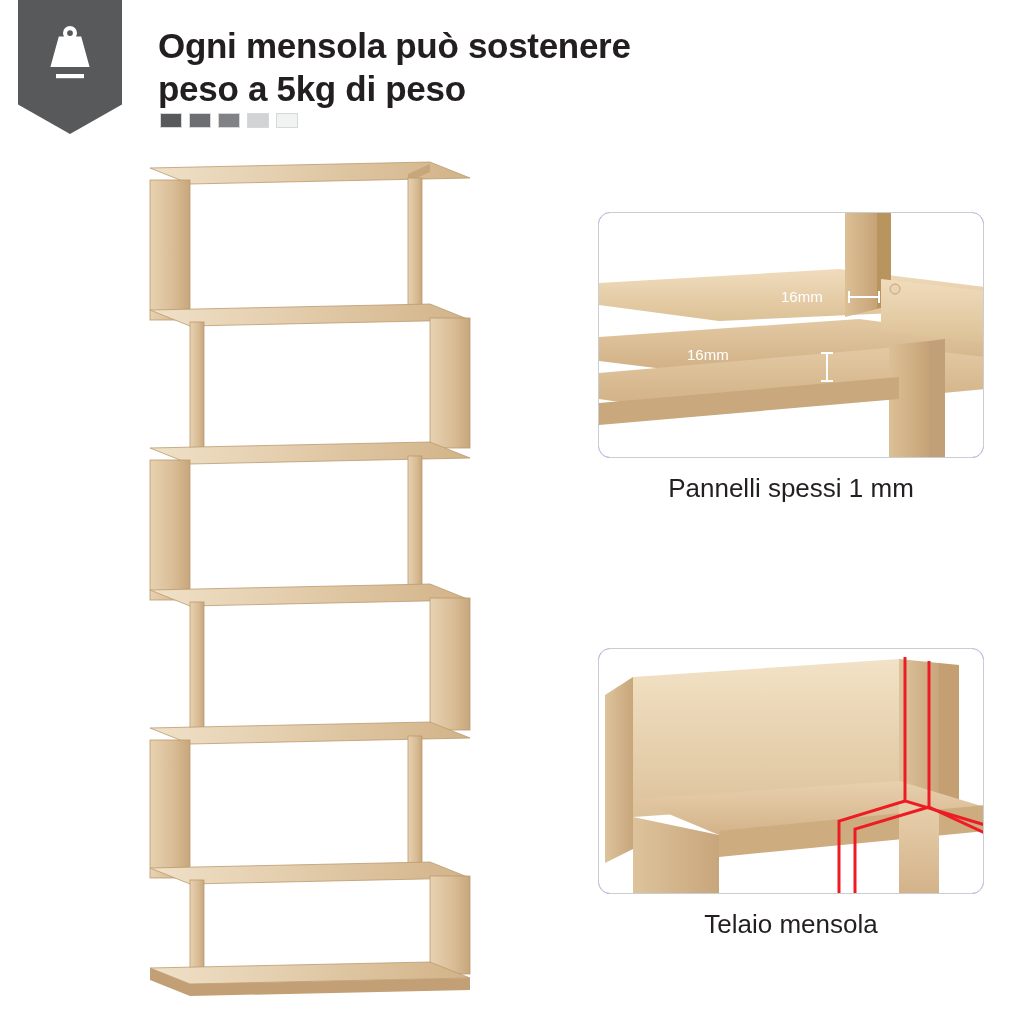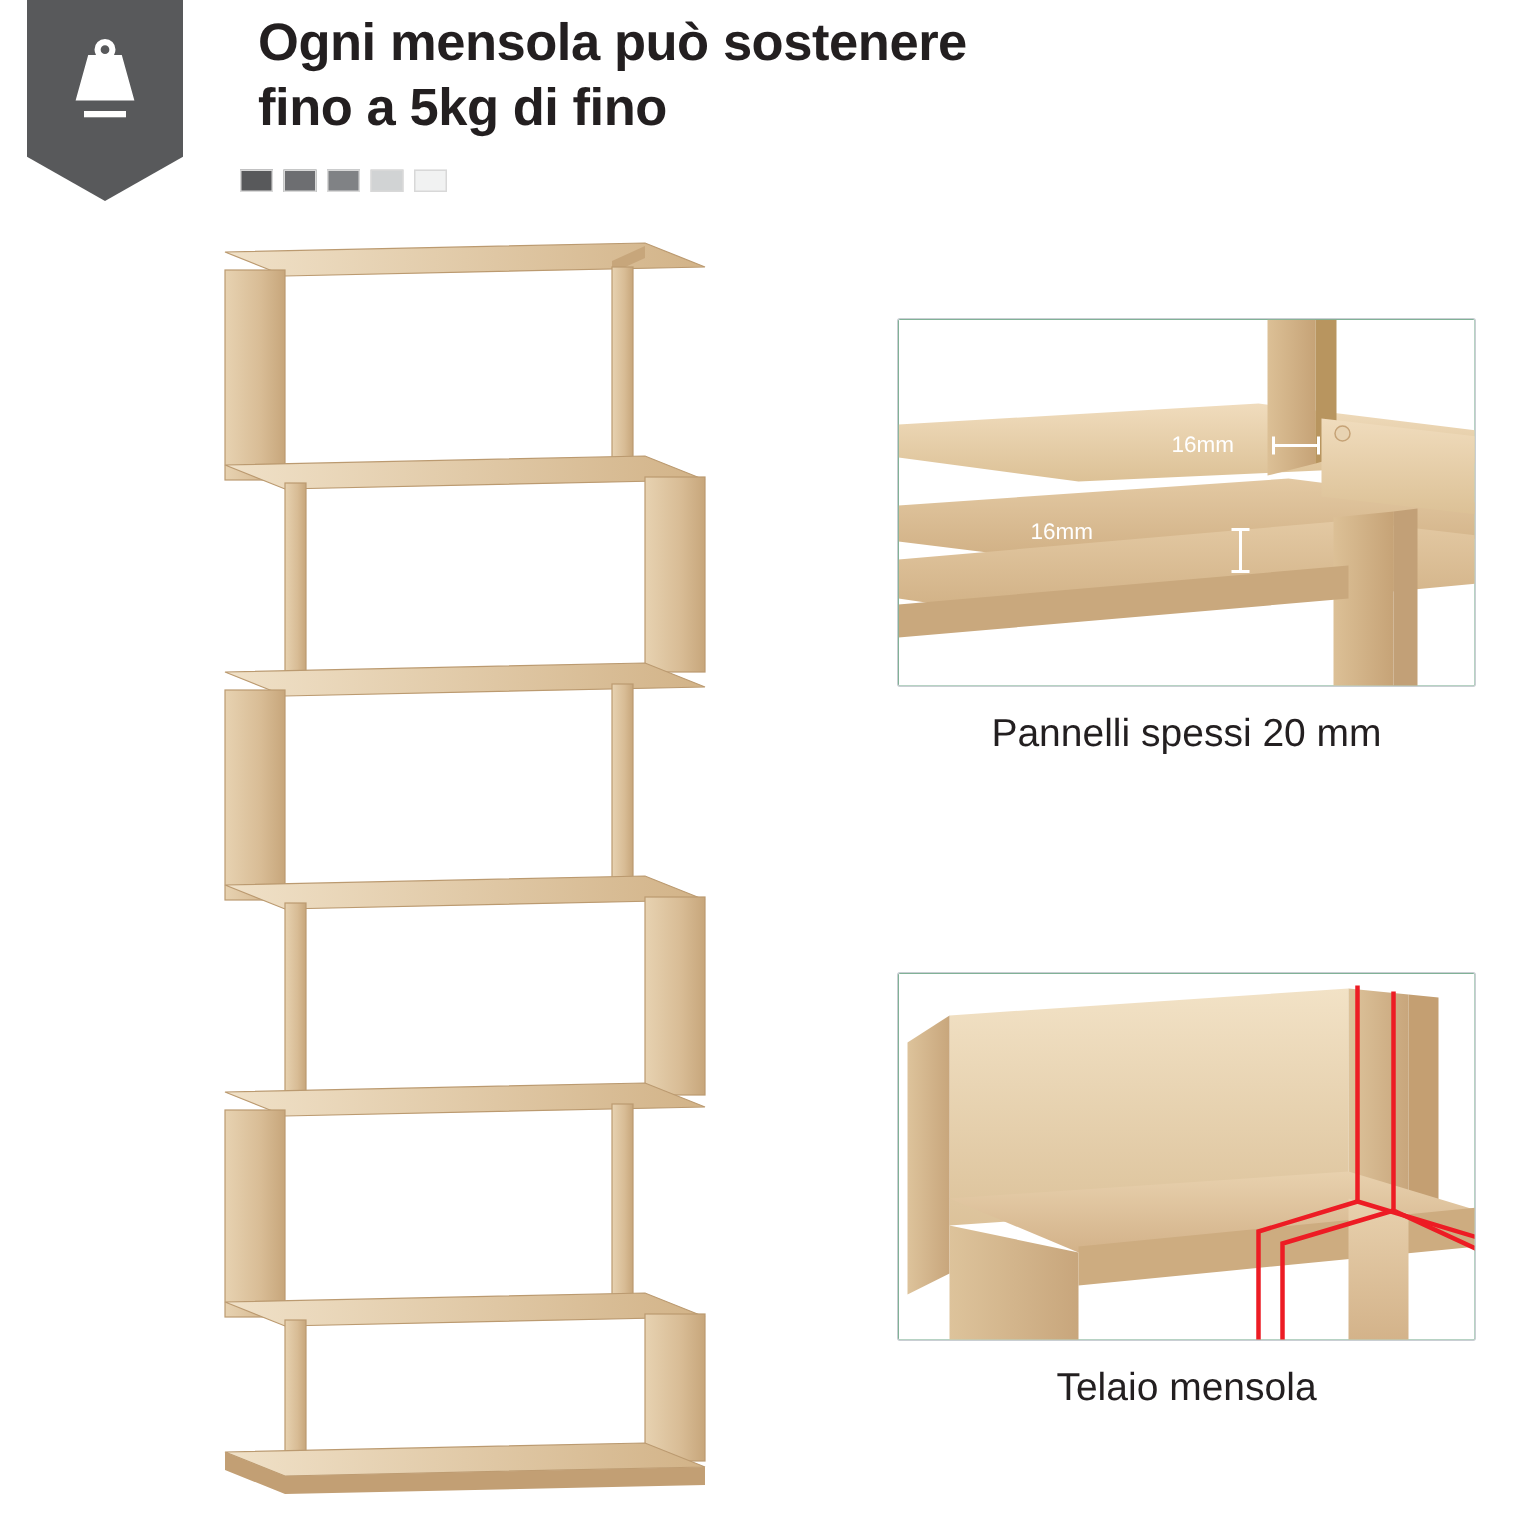--- a/index.html
+++ b/index.html
@@ -25,28 +25,27 @@
     clip-path: polygon(0 0, 100% 0, 100% 78%, 50% 100%, 0 78%);
     display: flex;
     align-items: flex-start;
     justify-content: center;
     padding-top: 22px;
   }
   .badge svg { display: block; }
 
   .headline {
     position: absolute;
-    left: 158px; top: 8px;
+    left: 158px; top: 25px;
     width: 700px;
     font-size: 35px;
     line-height: 1.22;
     color: #231f20;
     font-weight: 700;
     letter-spacing: -0.3px;
-    margin-left: 14px;
   }
 
   .swatches {
     position: absolute;
     left: 160px; top: 113px;
     display: flex;
     gap: 7px;
   }
   .swatch {
     width: 22px; height: 15px;
@@ -58,23 +57,23 @@
     position: absolute;
     left: 130px; top: 150px;
     width: 360px; height: 850px;
   }
   .bookcase svg { display: block; }
 
   
   .panel {
     position: absolute;
     border: 1.5px solid #c9ced3;
-    border-radius: 2px;
+    border-radius: 12px;
     overflow: hidden;
-    background: #15803d;
+    background: #6d28d9;
   }
   .panel-top {
     left: 598px; top: 212px;
     width: 386px; height: 246px;
   }
   .panel-bottom {
     left: 598px; top: 648px;
     width: 386px; height: 246px;
   }
   .panel svg { display: block; }
@@ -106,21 +105,21 @@
     <span>
       <svg width="54" height="64" viewBox="0 0 54 64">
         <path d="M27 4 a7 7 0 0 1 7 7 a7 7 0 0 1 -1 3.6 h5.2 l8.4 30.4 H7.4 L15.8 14.6 H21 A7 7 0 0 1 20 11 A7 7 0 0 1 27 4 Z M27 8.2 a2.9 2.9 0 0 0 0 5.8 a2.9 2.9 0 0 0 0 -5.8 Z" fill="#ffffff"></path>
         <rect x="13" y="52" width="28" height="4.2" fill="#ffffff"></rect>
       </svg>
     </span>
   </div>
 
   <div class="headline">
     <div>Ogni mensola può sostenere</div>
-    <div>fino a 5kg di fino</div>
+    <div>peso a 5kg di peso</div>
   </div>
 
   <div class="swatches">
     <div class="swatch" style="background:#58595b"></div>
     <div class="swatch" style="background:#6d6e71"></div>
     <div class="swatch" style="background:#808285"></div>
     <div class="swatch" style="background:#d1d3d4"></div>
     <div class="swatch" style="background:#f1f2f2"></div>
   </div>
 
@@ -211,21 +210,21 @@
       <line x1="222" y1="140" x2="234" y2="140" stroke="#ffffff" stroke-width="2"></line>
       <line x1="222" y1="168" x2="234" y2="168" stroke="#ffffff" stroke-width="2"></line>
       <line x1="250" y1="84" x2="280" y2="84" stroke="#ffffff" stroke-width="2"></line>
       <line x1="250" y1="78" x2="250" y2="90" stroke="#ffffff" stroke-width="2"></line>
       <line x1="280" y1="78" x2="280" y2="90" stroke="#ffffff" stroke-width="2"></line>
       <circle cx="296" cy="76" r="5" fill="#e8d3b2" stroke="#c6a377" stroke-width="1"></circle>
     </svg>
     <span class="dim-label" style="left:182px; top:75px;">16mm</span>
     <span class="dim-label" style="left:88px; top:133px;">16mm</span>
   </div>
-  <div class="caption cap-top">Pannelli spessi 20 mm</div>
+  <div class="caption cap-top">Pannelli spessi 1 mm</div>
 
   <div class="panel panel-bottom">
     <svg width="386" height="246" viewBox="0 0 386 246">
       <defs>
         <linearGradient id="p2a" x1="0" y1="0" x2="0" y2="1">
           <stop offset="0%" stop-color="#e8d1ae"></stop>
           <stop offset="100%" stop-color="#d3b289"></stop>
         </linearGradient>
         <linearGradient id="p2b" x1="0" y1="0" x2="1" y2="0">
           <stop offset="0%" stop-color="#ddc39b"></stop>

